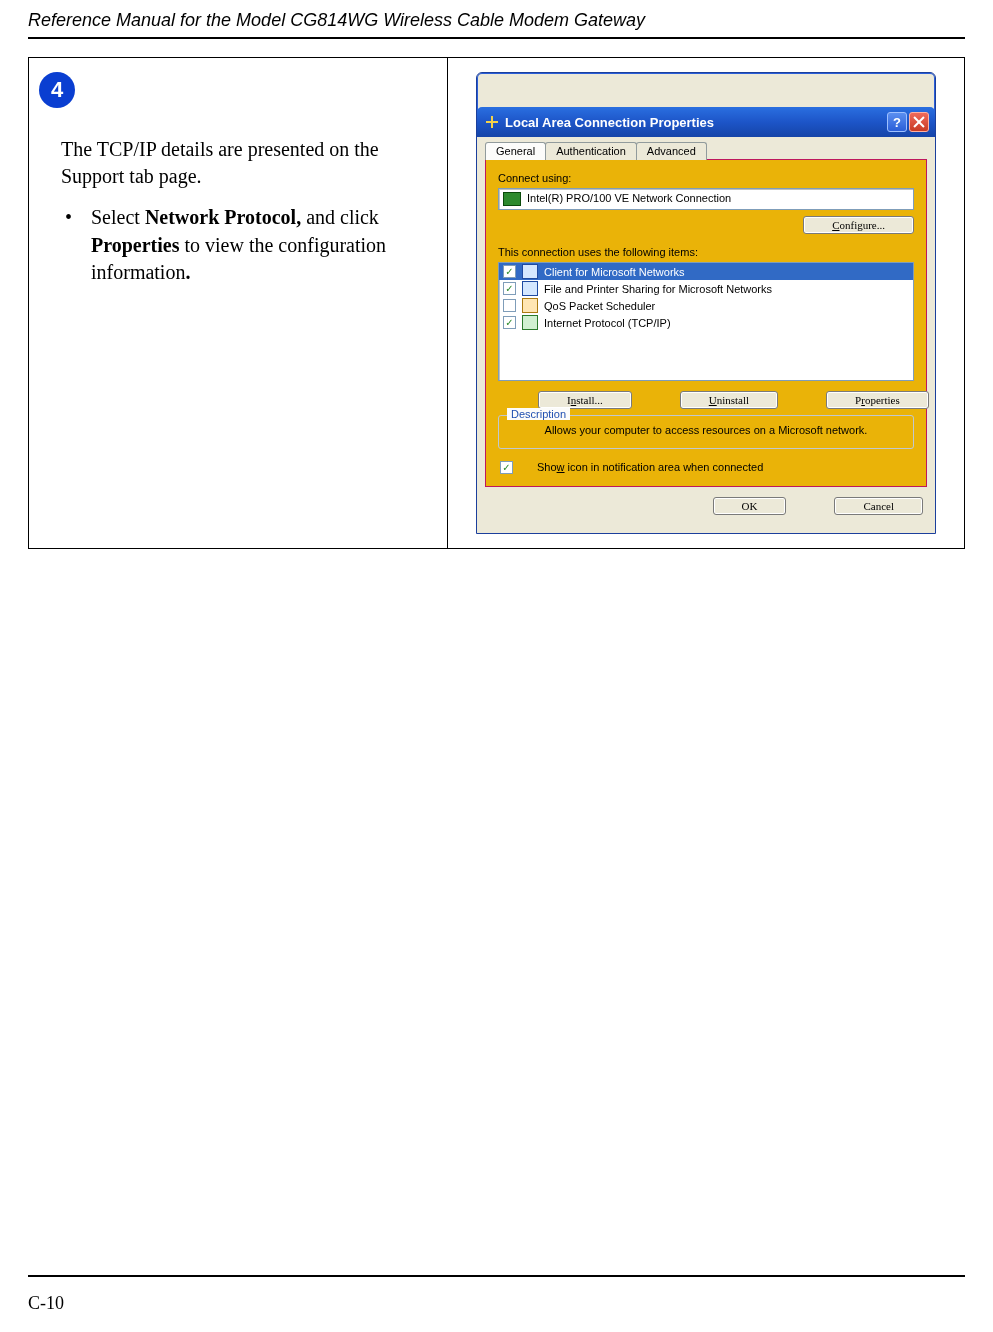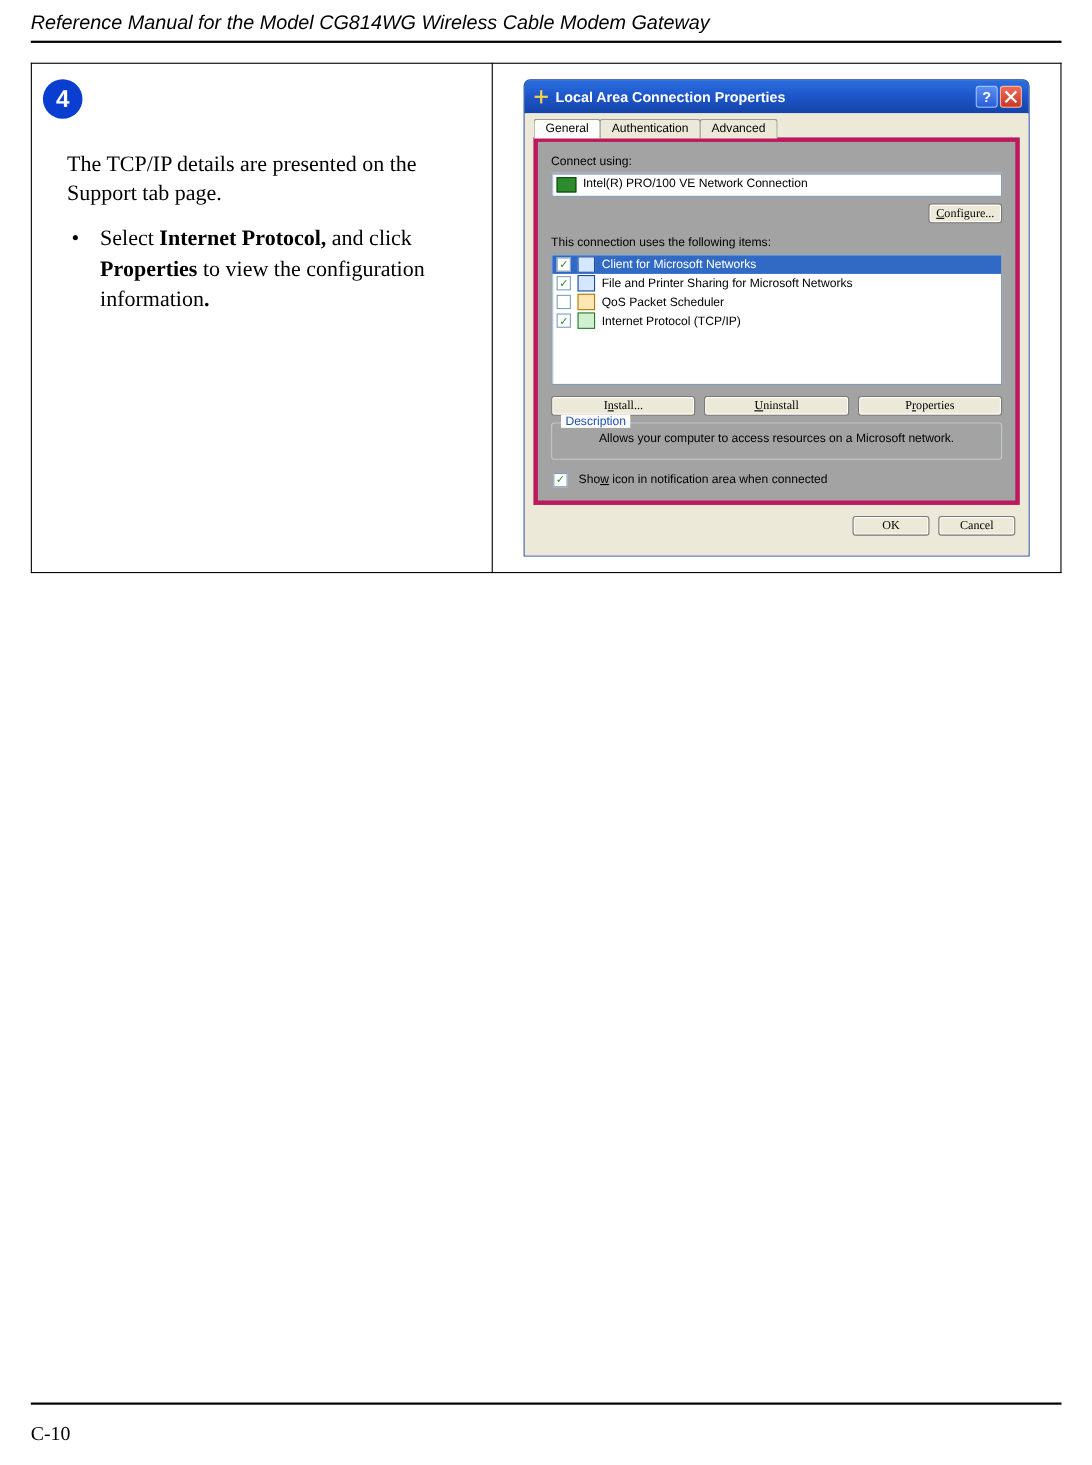--- a/index.html
+++ b/index.html
@@ -82,20 +82,21 @@
   .xp-title {
     background: linear-gradient(to bottom, #2a6fe0 0%, #1d55c8 50%, #1544a8 100%);
     color: #fff;
     font-weight: 700;
     padding: 5px 6px 5px 8px;
     border-radius: 5px 5px 0 0;
     display: flex;
     align-items: center;
     justify-content: space-between;
     font-size: 13px;
+    margin-top: 34px;
   }
   .xp-title .t-left { display: flex; align-items: center; gap: 6px; }
   .xp-title .t-right { display: flex; gap: 2px; }
   .xp-square {
     width: 20px; height: 20px; border-radius: 3px; display: inline-flex;
     align-items: center; justify-content: center; color: #fff; font-weight:700;
   }
   .xp-help { background: linear-gradient(#5b8ff0,#2a5ed8); border:1px solid #9ec0ff; }
   .xp-close { background: linear-gradient(#ef6a5a,#c83a24); border:1px solid #ffb0a0; }
   .xp-cross {
@@ -108,35 +109,35 @@
 
   .xp-body { padding: 4px 0 10px 0; background:#ece9d8; }
   .tabs { display:flex; gap:0; padding: 0 8px; position: relative; top:1px; }
   .tab {
     background:#ece9d8; border:1px solid #919b9c; border-bottom:none;
     padding:2px 10px 3px; border-radius:3px 3px 0 0; font-size:11px; margin-right:-1px;
     position:relative; cursor:default;
   }
   .tab.active { background:#fcfcfa; z-index:2; }
   .tab-panel {
-    margin: 0 8px; border:4px solid #be185d; background:#a3a3a3; padding:12px 12px 8px 12px;
+    margin: 0 8px; border:1px solid #be185d; background:#eab308; padding:12px 12px 8px 12px;
   }
 
   .field-label { margin: 0 0 4px 0; }
   .inset {
     background:#fff; border:1px solid #7f9db9; padding:3px 4px; display:flex; gap:6px;
     box-shadow: inset 1px 1px 0 #c0c0c0;
   }
   .adapter-row .icon-nic {
     width:18px; height:14px; background:#2d8a2d; border:1px solid #0a4a0a;
   }
   .right-align { display:flex; justify-content:flex-end; margin:6px 0 12px; }
   .xp-btn {
     background:#ece9d8; border:1px solid #7a7a7a; border-radius:3px;
-    padding:2px 6px; font:11px Tahoma; box-shadow: inset 0 0 0 1px #fff; cursor:default;
+    padding:2px 28px; font:11px Tahoma; box-shadow: inset 0 0 0 1px #fff; cursor:default;margin-left:40px;
   }
 
   .items-box {
     background:#fff; border:1px solid #7f9db9; height:119px; overflow:hidden;
     box-shadow: inset 1px 1px 0 #c0c0c0;
   }
   .item-row { display:flex; align-items:center; gap:6px; padding:1px 4px; }
   .item-row.sel { background:#316ac5; color:#fff; }
   .chk {
     width:13px; height:13px; border:1px solid #7f9db9; background:#fff;
@@ -154,21 +155,21 @@
   .btn-row .xp-btn { flex:1; text-align:center; }
 
   .group-box {
     border:1px solid #c0c8d0; border-radius:3px; margin-top:4px; padding:8px 8px 10px 8px; position:relative;text-align:center;
   }
   .group-box .legend {
     position:absolute; top:-8px; left:8px; background:#fcfcfa; padding:0 4px; color:#1f4fb0; font-size:11px;
   }
   .desc-text { font-size:11px; color:#000; line-height:1.25; }
 
-  .show-icon-row { display:flex; align-items:center; gap:10px; margin:12px 2px 4px;text-align:right; }
+  .show-icon-row { display:flex; align-items:center; gap:24px; margin:12px 2px 4px;text-align:right; }
 
   .dialog-foot { display:flex; justify-content:flex-end; gap:8px; padding:10px 12px 8px; }
   .u { text-decoration: underline; }
   .plus-icon {
     width:14px; height:14px; position:relative; display:inline-block;
   }
   .plus-icon::before, .plus-icon::after{
     content:""; position:absolute; background:#f4d24a;
   }
   .plus-icon::before{ left:6px; top:1px; width:2px; height:12px;}
@@ -180,21 +181,21 @@
 <div class="page-header">Reference Manual for the Model CG814WG Wireless Cable Modem Gateway</div>
 
 <table class="layout">
 <tbody>
       <tr>
 <td class="left-cell">
   <div class="step-badge">4</div>
   <p class="body-text">The TCP/IP details are presented on the Support tab page.</p>
   <ul class="bullets">
     <li>
-      <span>Select </span><span class="b">Internet Protocol,</span><span> and click </span><span class="b">Properties</span><span> to view the configuration information</span><span class="b">.</span>
+      <span>Select </span><span class="b">Network Protocol,</span><span> and click </span><span class="b">Properties</span><span> to view the configuration information</span><span class="b">.</span>
     </li>
   </ul>
 </td>
 <td class="right-cell">
 
   <div class="xp-frame">
     <div class="xp-title">
       <div class="t-left">
         <span class="plus-icon"></span>
         <span>Local Area Connection Properties</span>

